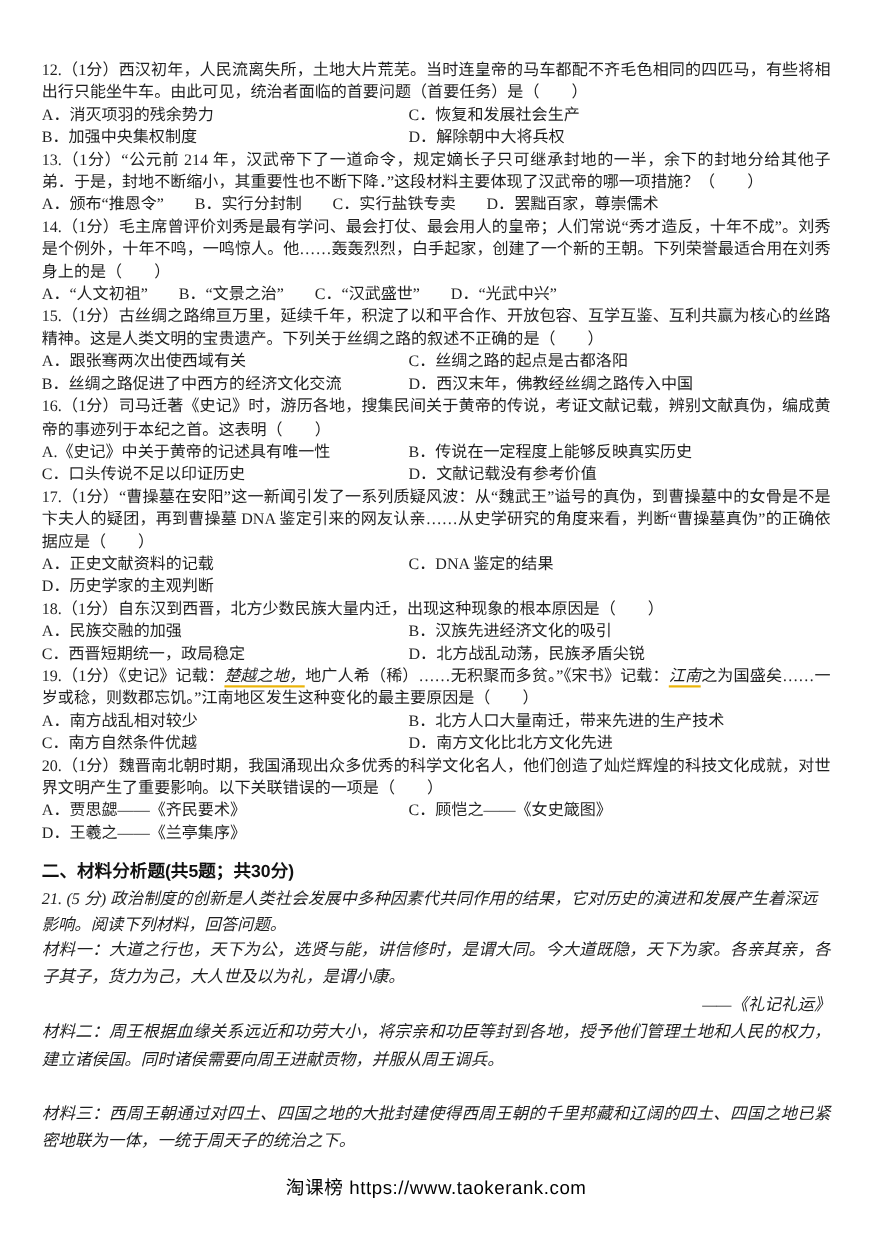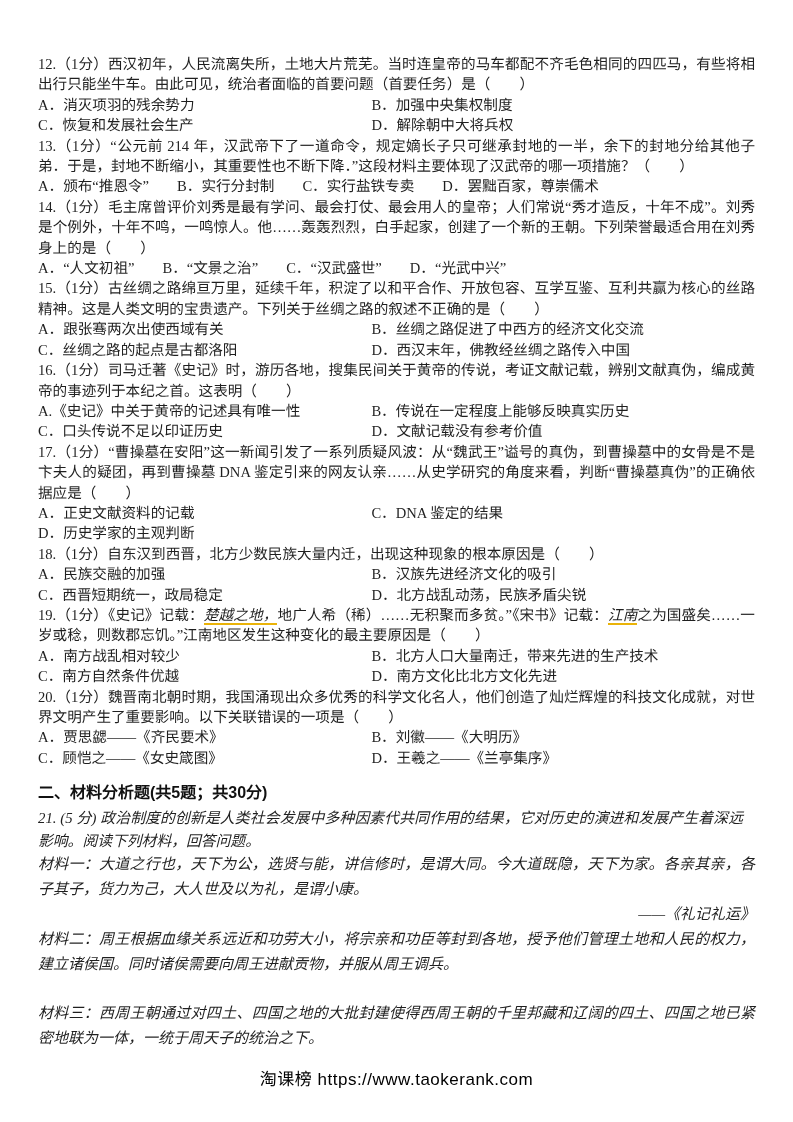--- a/index.html
+++ b/index.html
@@ -85,39 +85,39 @@
 </style>
 </head>
 <body>
 
 <div class="page">
   <div>
       <div class="question">
         <p class="stem"><span class="">12.（1分）西汉初年，人民流离失所，土地大片荒芜。当时连皇帝的马车都配不齐毛色相同的四匹马，有些将相出行只能坐牛车。由此可见，统治者面临的首要问题（首要任务）是（　　）</span></p>
         <div class="options two-col">
           <span class="option">A．消灭项羽的残余势力</span>
+          <span class="option">C．恢复和发展社会生产</span>
           <span class="option">B．加强中央集权制度</span>
-          <span class="option">C．恢复和发展社会生产</span>
           <span class="option">D．解除朝中大将兵权</span>
         </div>
       </div>
       <div class="question">
         <p class="stem"><span class="">13.（1分）“公元前 214 年，汉武帝下了一道命令，规定嫡长子只可继承封地的一半，余下的封地分给其他子弟．于是，封地不断缩小，其重要性也不断下降．”这段材料主要体现了汉武帝的哪一项措施？（　　）</span></p>
         <div class="options inline"><span class="option">A．颁布“推恩令”</span><span class="option">B．实行分封制</span><span class="option">C．实行盐铁专卖</span><span class="option">D．罢黜百家，尊崇儒术</span></div>
       </div>
       <div class="question">
         <p class="stem"><span class="">14.（1分）毛主席曾评价刘秀是最有学问、最会打仗、最会用人的皇帝；人们常说“秀才造反，十年不成”。刘秀是个例外，十年不鸣，一鸣惊人。他……轰轰烈烈，白手起家，创建了一个新的王朝。下列荣誉最适合用在刘秀身上的是（　　）</span></p>
         <div class="options inline"><span class="option">A．“人文初祖”</span><span class="option">B．“文景之治”</span><span class="option">C．“汉武盛世”</span><span class="option">D．“光武中兴”</span></div>
       </div>
       <div class="question">
         <p class="stem"><span class="">15.（1分）古丝绸之路绵亘万里，延续千年，积淀了以和平合作、开放包容、互学互鉴、互利共赢为核心的丝路精神。这是人类文明的宝贵遗产。下列关于丝绸之路的叙述不正确的是（　　）</span></p>
         <div class="options two-col">
           <span class="option">A．跟张骞两次出使西域有关</span>
+          <span class="option">C．丝绸之路的起点是古都洛阳</span>
           <span class="option">B．丝绸之路促进了中西方的经济文化交流</span>
-          <span class="option">C．丝绸之路的起点是古都洛阳</span>
           <span class="option">D．西汉末年，佛教经丝绸之路传入中国</span>
         </div>
       </div>
       <div class="question">
         <p class="stem"><span class="">16.（1分）司马迁著《史记》时，游历各地，搜集民间关于黄帝的传说，考证文献记载，辨别文献真伪，编成黄帝的事迹列于本纪之首。这表明（　　）</span></p>
         <div class="options two-col">
           <span class="option">A.《史记》中关于黄帝的记述具有唯一性</span>
           <span class="option">B．传说在一定程度上能够反映真实历史</span>
           <span class="option">C．口头传说不足以印证历史</span>
           <span class="option">D．文献记载没有参考价值</span>
@@ -146,21 +146,20 @@
           <span class="option">A．南方战乱相对较少</span>
           <span class="option">B．北方人口大量南迁，带来先进的生产技术</span>
           <span class="option">C．南方自然条件优越</span>
           <span class="option">D．南方文化比北方文化先进</span>
         </div>
       </div>
       <div class="question">
         <p class="stem"><span class="">20.（1分）魏晋南北朝时期，我国涌现出众多优秀的科学文化名人，他们创造了灿烂辉煌的科技文化成就，对世界文明产生了重要影响。以下关联错误的一项是（　　）</span></p>
         <div class="options two-col">
           <span class="option">A．贾思勰——《齐民要术》</span>
-          <span class="option">B．刘徽——《大明历》</span>
           <span class="option">C．顾恺之——《女史箴图》</span>
           <span class="option">D．王羲之——《兰亭集序》</span>
         </div>
       </div>
     </div>
 
   <h2 class="section-heading">二、材料分析题(共5题；共30分)</h2>
 
   <p class="q21-stem">21. (5 分) 政治制度的创新是人类社会发展中多种因素代共同作用的结果，它对历史的演进和发展产生着深远影响。阅读下列材料，回答问题。</p>
 

